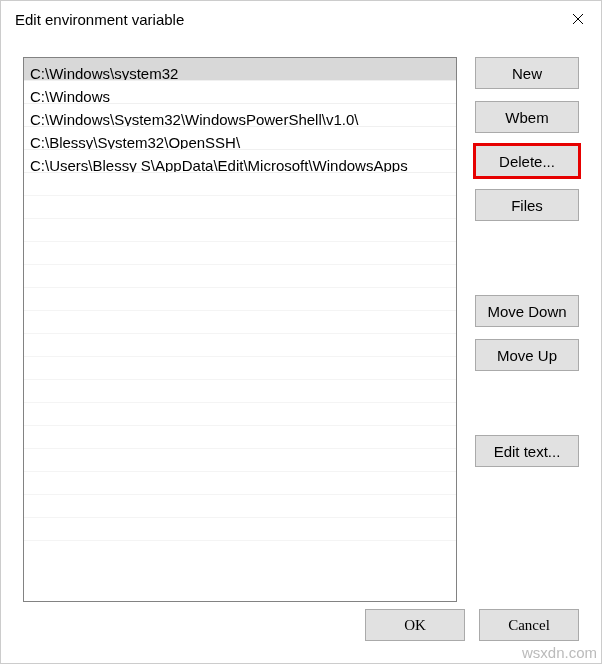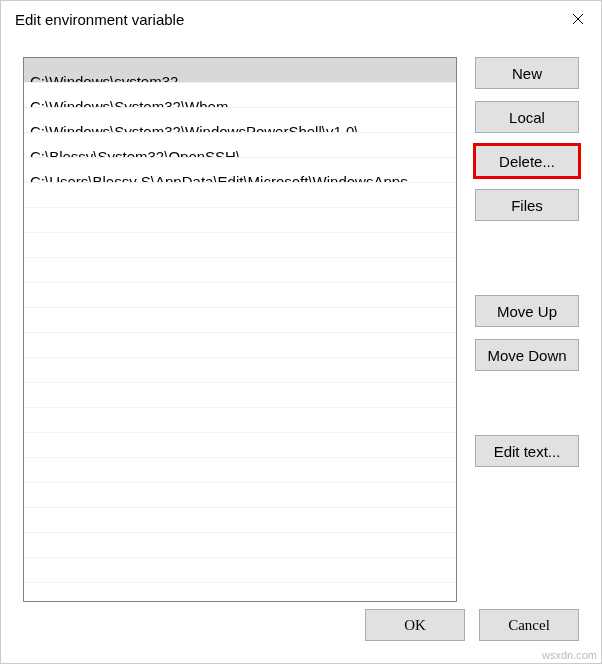--- a/index.html
+++ b/index.html
@@ -58,21 +58,21 @@
     }
     .listbox {
       flex: 1;
       border: 1px solid #828282;
       background: #fff;
       overflow: hidden;
     }
     .list-item {
       height: 23px;
       line-height: 23px;
-      padding: 12px 6px;
+      padding: 4px 6px;
       font-size: 15px;
       color: #000;
       white-space: nowrap;
       overflow: hidden;
       text-overflow: clip;
       border-bottom: 1px solid #f0f0f0;
     }
     .list-item.selected {
       background: #d8d8d8;
     }
@@ -111,42 +111,42 @@
       gap: 14px;
     }
     .footer .btn {
       width: 100px;
       font-family: Liberation Serif, serif;
     }
     .watermark {
       position: absolute;
       right: 4px;
       bottom: 2px;
-      font-size: 11px;
+      font-size: 15px;
       color: #bbb;
       pointer-events: none;
     }
   </style>
 </head>
 <body>
 
 <div class="titlebar">
   <span class="title">Edit environment variable</span>
   <div class="close">
     <svg viewBox="0 0 12 12">
         <path d="M1 1 L11 11 M11 1 L1 11" fill="none"></path>
       </svg>
   </div>
 </div>
 
 <div class="content">
   <div class="main-row">
     <div class="listbox" id="listbox">
         <div class="list-item selected">C:\Windows\system32</div>
-        <div class="list-item">C:\Windows\System32\Wbem</div>
+        <div class="list-item">C:\Windows</div>
         <div class="list-item">C:\Windows\System32\WindowsPowerShell\v1.0\</div>
         <div class="list-item">C:\Blessy\System32\OpenSSH\</div>
         <div class="list-item">C:\Users\Blessy S\AppData\Edit\Microsoft\WindowsApps</div>
         <div class="list-item empty-row"></div>
         <div class="list-item empty-row"></div>
         <div class="list-item empty-row"></div>
         <div class="list-item empty-row"></div>
         <div class="list-item empty-row"></div>
         <div class="list-item empty-row"></div>
         <div class="list-item empty-row"></div>
@@ -155,26 +155,26 @@
         <div class="list-item empty-row"></div>
         <div class="list-item empty-row"></div>
         <div class="list-item empty-row"></div>
         <div class="list-item empty-row"></div>
         <div class="list-item empty-row"></div>
         <div class="list-item empty-row"></div>
         <div class="list-item empty-row"></div>
       </div>
     <div class="button-col">
       <button class="btn">New</button>
-      <button class="btn">Local</button>
+      <button class="btn">Wbem</button>
       <button class="btn highlighted">Delete...</button>
       <button class="btn">Files</button>
       <div class="spacer-lg"></div>
+      <button class="btn">Move Down</button>
       <button class="btn">Move Up</button>
-      <button class="btn">Move Down</button>
       <div class="spacer-md"></div>
       <button class="btn">Edit text...</button>
     </div>
   </div>
   <div class="footer">
     <button class="btn">OK</button>
     <button class="btn">Cancel</button>
   </div>
 </div>
 

